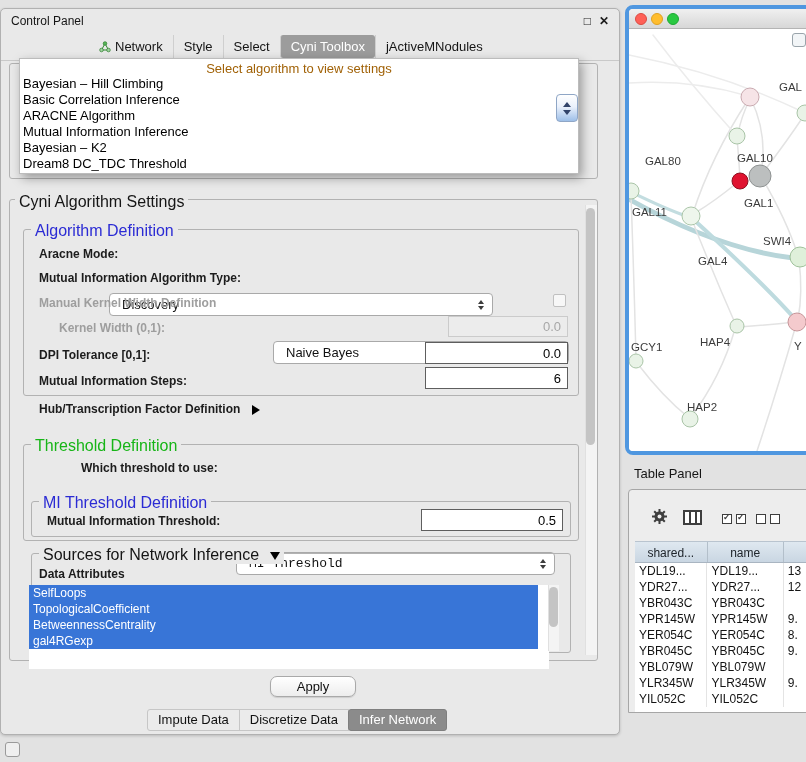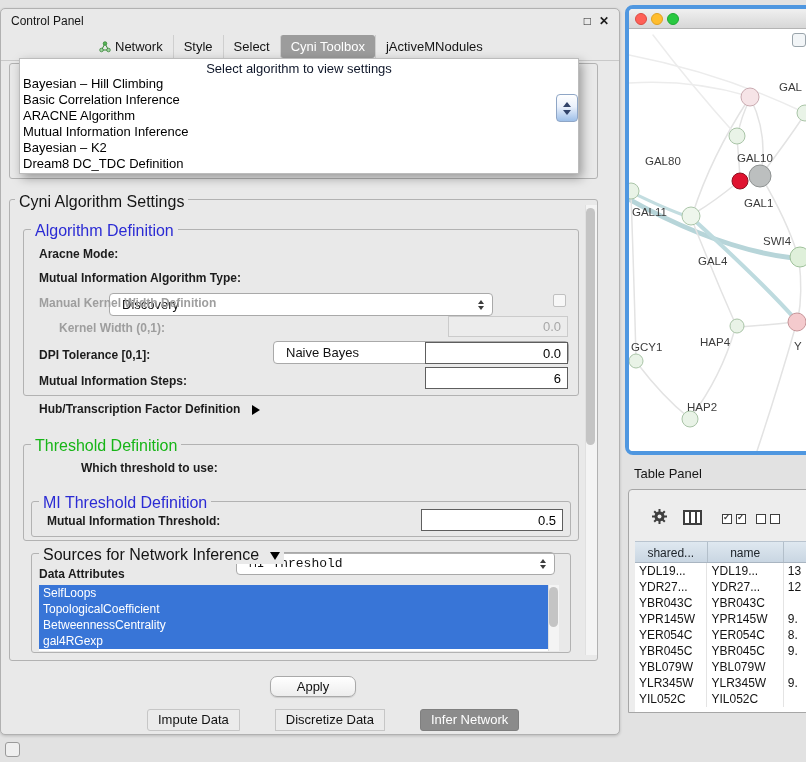--- a/index.html
+++ b/index.html
@@ -19,21 +19,21 @@
   .tab.active{background:var(--tab-active,#9c9c9c);color:#fff;border-radius:3px}
 
   .grp{border:1px solid #b2b2b2;border-radius:3px}
   .gtitle{font-size:16px;background:#e9e9e9;padding:0 4px;white-space:nowrap}
   .blue{color:var(--group-title-blue,#2b2bd4)}
   .green{color:var(--group-title-green,#17b517)}
   .lbl{font-size:12px;font-weight:bold;color:#1c1c1c;white-space:nowrap}
   .lbl.dis{color:#9e9e9e}
 
   .popup{background:#fff;border:1px solid #bcbcbc;box-shadow:3px 4px 10px rgba(0,0,0,.35);z-index:10;padding-top:2px}
-  .phead{font-size:13px;color:#0f172a;text-align:center;height:15px;line-height:15px}
+  .phead{font-size:13px;color:#a16207;text-align:center;height:15px;line-height:15px}
   .pitem{font-size:13px;color:#000;height:16px;line-height:16px;padding-left:3px}
   .pitem.bold{font-weight:normal}
   .stepper{z-index:11;border:1px solid #8fa6c6;border-radius:4px;
            background:linear-gradient(#ffffff,#eaf1fc 45%,#9dbfe8);display:flex;flex-direction:column;
            align-items:center;justify-content:center;gap:3px}
   .tri-up{width:0;height:0;border-left:4px solid transparent;border-right:4px solid transparent;border-bottom:5px solid #31436a}
   .tri-down{width:0;height:0;border-left:4px solid transparent;border-right:4px solid transparent;border-top:5px solid #31436a}
 
   .combo{background:#fff;border:1px solid #a9a9a9;border-radius:4px;font-size:13px;color:#111;
          display:flex;align-items:center;padding-left:12px;position:relative}
@@ -138,21 +138,21 @@
 
     <div class="abs grp" style="left:8px;top:54px;width:589px;height:116px;"></div>
 
     <div class="abs popup" style="left:18px;top:49px;width:560px;height:116px;">
       <div class="phead">Select algorithm to view settings</div>
       <div class="pitem">Bayesian – Hill Climbing</div>
       <div class="pitem">Basic Correlation Inference</div>
       <div class="pitem bold">ARACNE Algorithm</div>
       <div class="pitem">Mutual Information Inference</div>
       <div class="pitem">Bayesian – K2</div>
-      <div class="pitem">Dream8 DC_TDC Definition</div>
+      <div class="pitem">Dream8 DC_TDC Threshold</div>
     </div>
     <div class="abs stepper" style="left:555px;top:85px;width:22px;height:28px;">
       <span class="tri-up"></span>
       <span class="tri-down"></span>
     </div>
 
     <div class="abs grp" style="left:8px;top:190px;width:589px;height:462px;"></div>
     <span class="abs gtitle" style="left:14px;top:184px;">Cyni Algorithm Settings</span>
 
     <div class="abs sbar-track" style="left:584px;top:196px;width:12px;height:450px;"></div>
@@ -213,32 +213,32 @@
     <span class="abs lbl" style="left:46px;top:505px;">Mutual Information Threshold:</span>
     <input class="abs field" style="left: 420px; top: 500px; width: 142px; height: 22px;" value="0.5">
 
     <div class="abs grp" style="left:30px;top:544px;width:540px;height:100px;"></div>
     <span class="abs gtitle" style="left:38px;top:537px;">
       <span>Sources for Network Inference</span>
       <span class="tri-dn-big"></span>
     </span>
     <span class="abs lbl" style="left:38px;top:558px;">Data Attributes</span>
 
-    <div class="abs attr-list" style="left:38px;top:576px;width:520px;height:66px;">
+    <div class="abs attr-list" style="left:28px;top:576px;width:520px;height:84px;">
       <div class="attr-item">SelfLoops</div>
       <div class="attr-item">TopologicalCoefficient</div>
       <div class="attr-item">BetweennessCentrality</div>
       <div class="attr-item">gal4RGexp</div>
     </div>
     <div class="abs sbar-track" style="left:547px;top:576px;width:11px;height:66px;"></div>
     <div class="abs sbar-thumb" style="left:548px;top:578px;width:9px;height:40px;"></div>
 
     <div class="abs apply-btn" style="left:269px;top:667px;width:86px;height:21px;border-radius:7px;">Apply</div>
 
-    <div class="abs btabs" style="left:146px;top:700px;gap:36px;">
+    <div class="abs btabs" style="left:146px;top:700px;">
       <div class="btab">Impute Data</div>
       <div class="btab">Discretize Data</div>
       <div class="btab active">Infer Network</div>
     </div>
   </section>
 
   <section id="network-window" class="abs" style="left:625px;top:5px;width:200px;height:450px;">
     <div class="net-titlebar">
       <span class="light" style="left:6px;background:var(--traffic-red,#ff6057);border:1px solid #d94c43;"></span>
       <span class="light" style="left:22px;background:var(--traffic-yellow,#ffbd2e);border:1px solid #dfa123;"></span>

